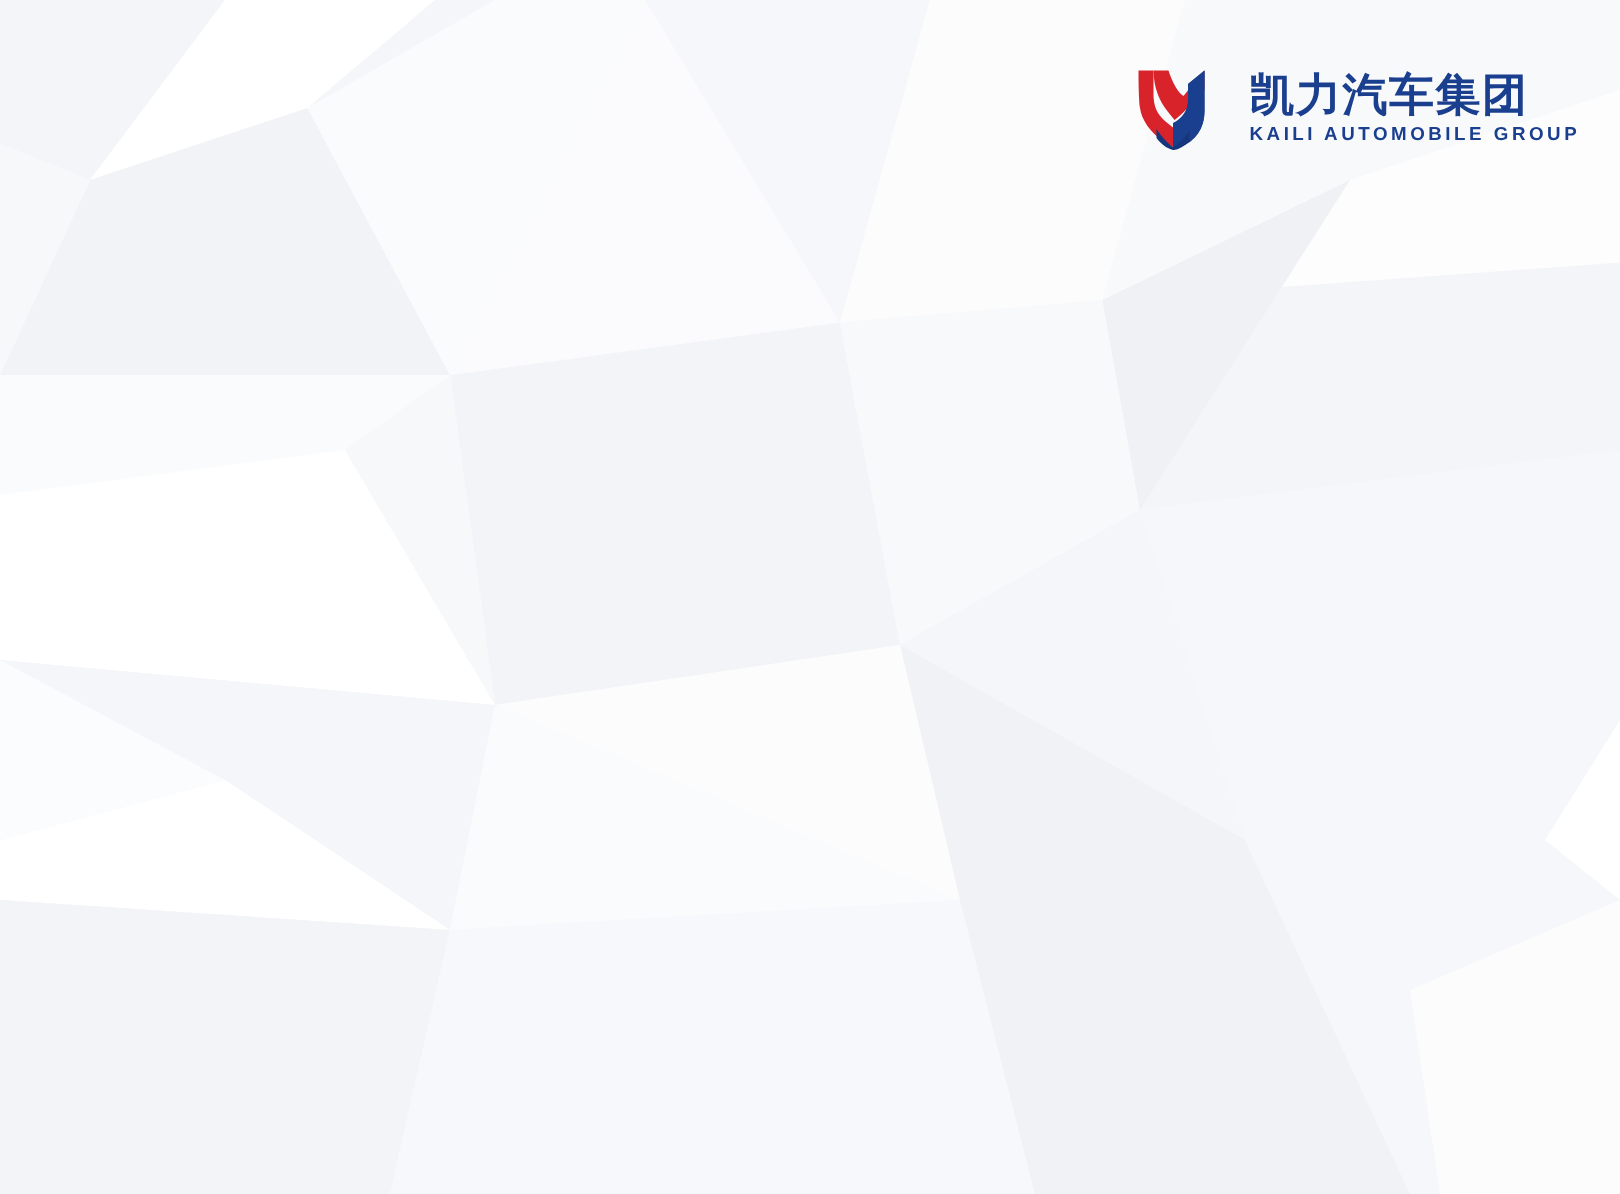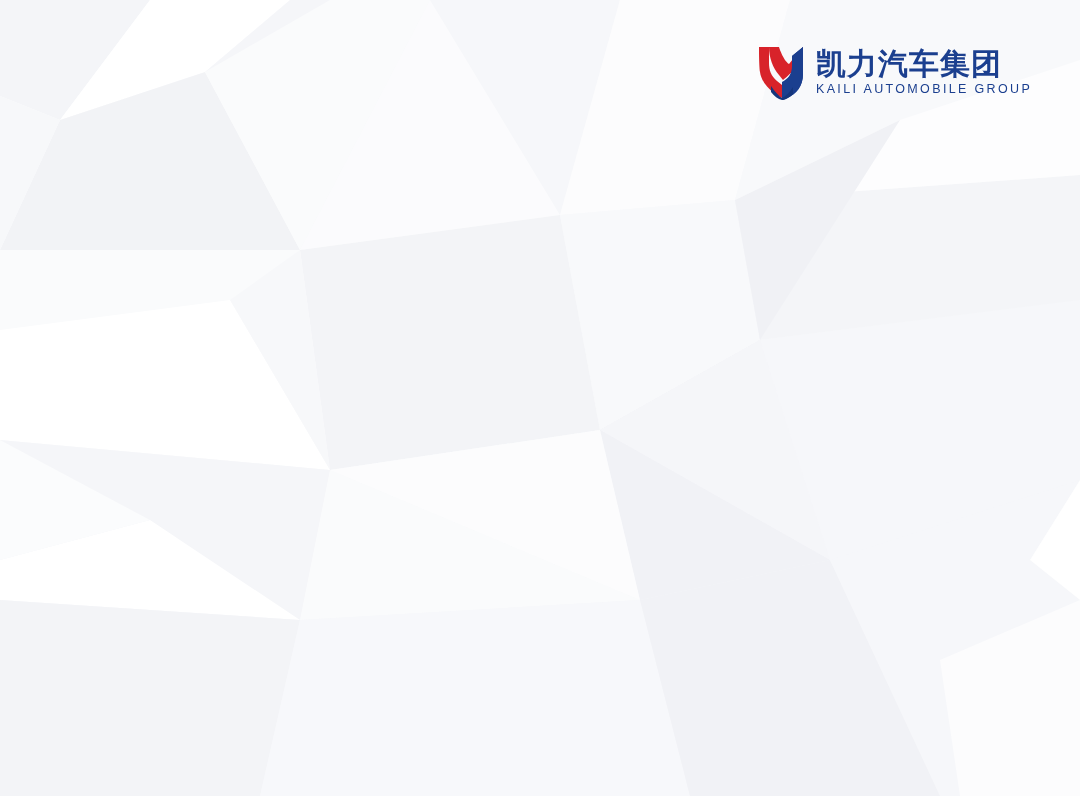--- a/index.html
+++ b/index.html
@@ -25,21 +25,21 @@
     display: block;
   }
 
   
   .logo-lockup {
     position: absolute;
     left: 757px;
     top: 44px;
     display: flex;
     align-items: center;
-    gap: 9px;
+    gap: 26px;
   }
   .logo-mark {
     width: 50px;
     height: 56px;
     display: block;
     flex: none;
   }
   .logo-wordmark {
     display: flex;
     flex-direction: column;
@@ -52,21 +52,21 @@
     letter-spacing: 1px;
     color: #1b3f8f;
     font-weight: 700;
     white-space: nowrap;
   }
   .logo-en {
     font-size: 12.5px;
     line-height: 14px;
     letter-spacing: 2.35px;
     color: #1b3f8f;
-    font-weight: 400;
+    font-weight: 700;
     white-space: nowrap;
   }
 
   
   .headline {
     position: absolute;
     left: 0;
     top: 332px;
     width: 1080px;
     text-align: center;

